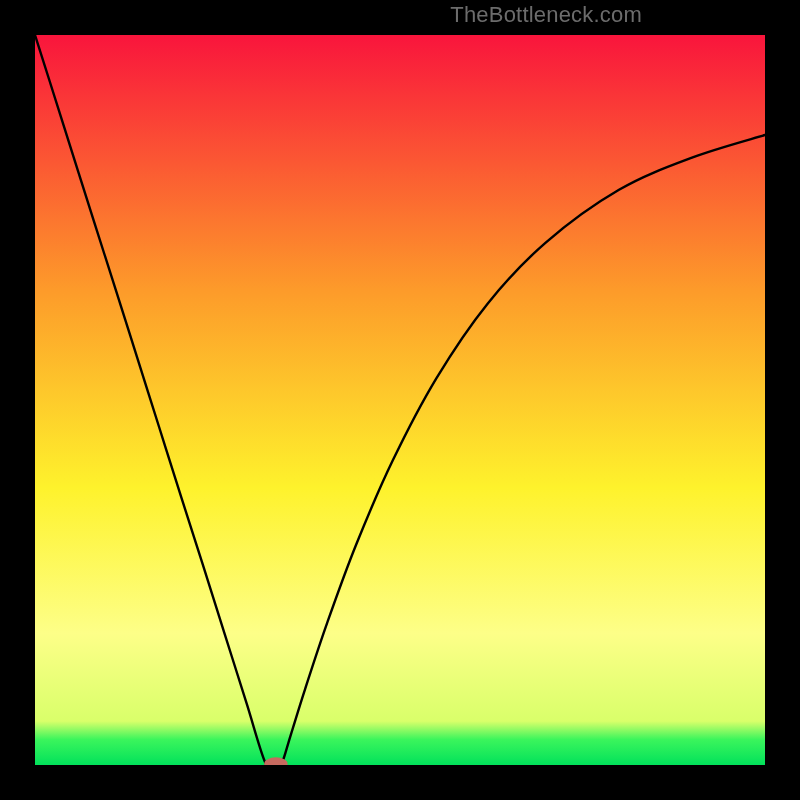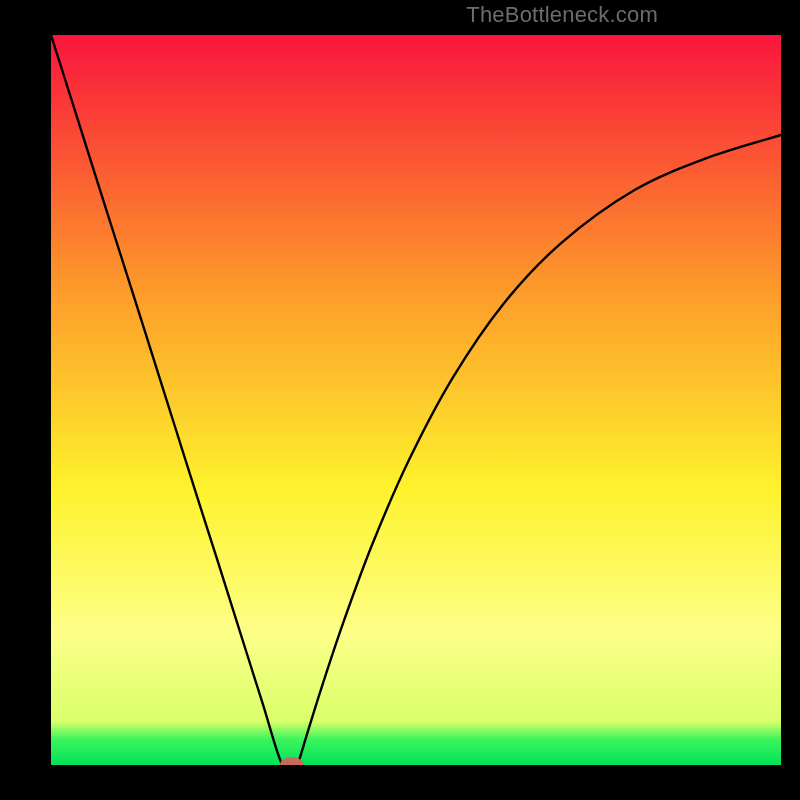--- a/index.html
+++ b/index.html
@@ -6,21 +6,21 @@
     margin: 0;
     padding: 0;
     width: 800px;
     height: 800px;
     background: #000;
     overflow: hidden;
     font-family: Arial, Helvetica, sans-serif;
   }
   .frame {
     position: absolute;
-    left: 16px;
+    left: 0;
     top: 0;
     width: 656px;
     height: 800px;
     background: #000;
   }
   .watermark {
     position: absolute;
     top: 2px;
     right: 14px;
     color: #6c6c6c;

